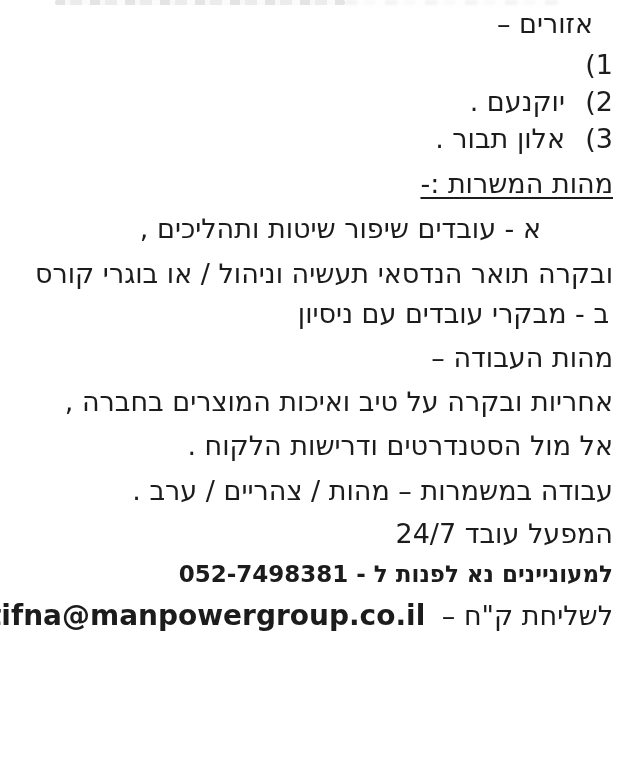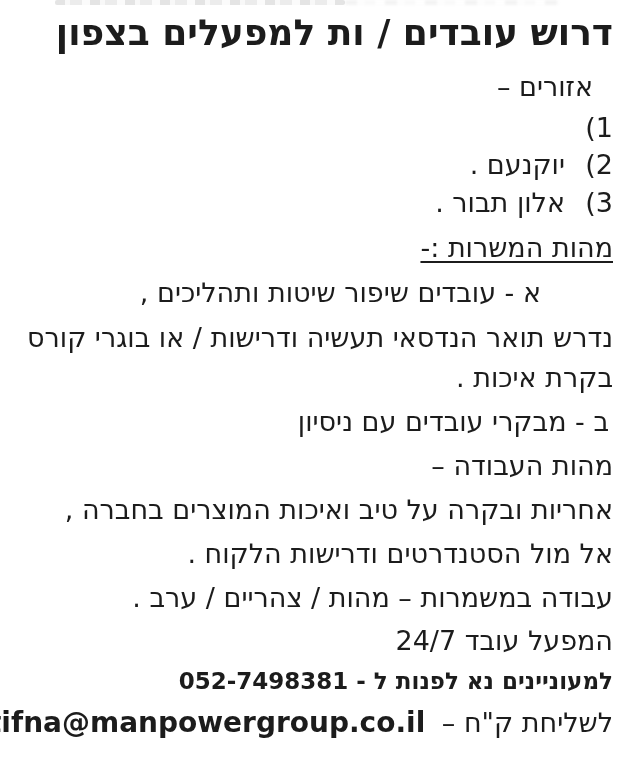--- a/index.html
+++ b/index.html
@@ -41,41 +41,39 @@
   .email{font-weight:bold;font-size:28px;margin-inline-start:8px;}
 </style>
 </head>
 <body>
 
 <div class="remnant remnant-a"></div>
 <div class="remnant remnant-b"></div>
 
 <div class="doc">
 
-  <div class="title">דרוש עובדים / ות למפעלים בצפון</div>
 
   <div class="line areas-heading">אזורים –</div>
 
   <div class="line area-item">
     <span class="num">1)</span>
   </div>
   <div class="line area-item">
     <span class="num">2)</span>
     <span>יוקנעם .</span>
   </div>
   <div class="line area-item area-item-last">
     <span class="num">3)</span>
     <span>אלון תבור .</span>
   </div>
 
   <div class="line section-heading"><span class="underlined">מהות המשרות :-</span></div>
 
   <div class="line role-a">א - עובדים שיפור שיטות ותהליכים ,</div>
-  <div class="line req-1">נדרש תואר הנדסאי תעשיה ודרישות / או בוגרי קורס</div>
-  <div class="line">בקרת איכות .</div>
+  <div class="line req-1">ובקרה תואר הנדסאי תעשיה וניהול / או בוגרי קורס</div>
 
   <div class="line role-b">ב - מבקרי עובדים עם ניסיון</div>
 
   <div class="line">מהות העבודה –</div>
   <div class="line">אחריות ובקרה על טיב ואיכות המוצרים בחברה ,</div>
   <div class="line">אל מול הסטנדרטים ודרישות הלקוח .</div>
 
   <div class="line after-shifts">עבודה במשמרות – מהות / צהריים / ערב .</div>
   <div class="line after-shifts">המפעל עובד 24/7</div>
 

